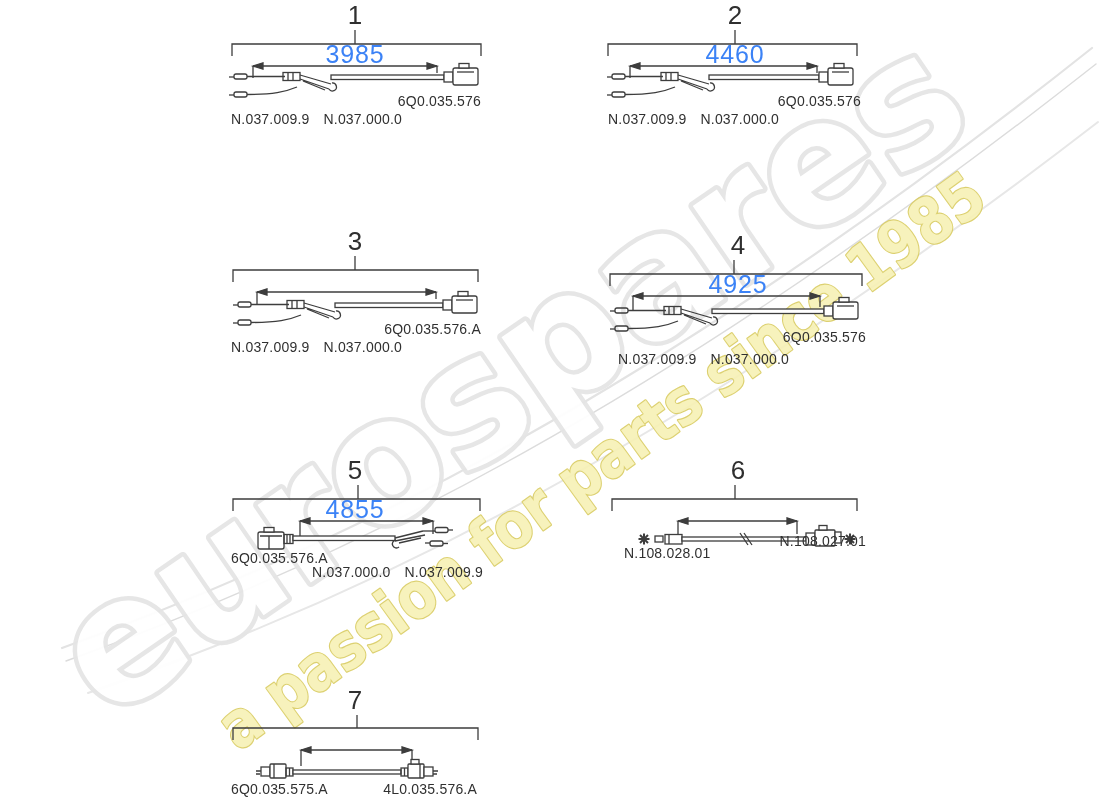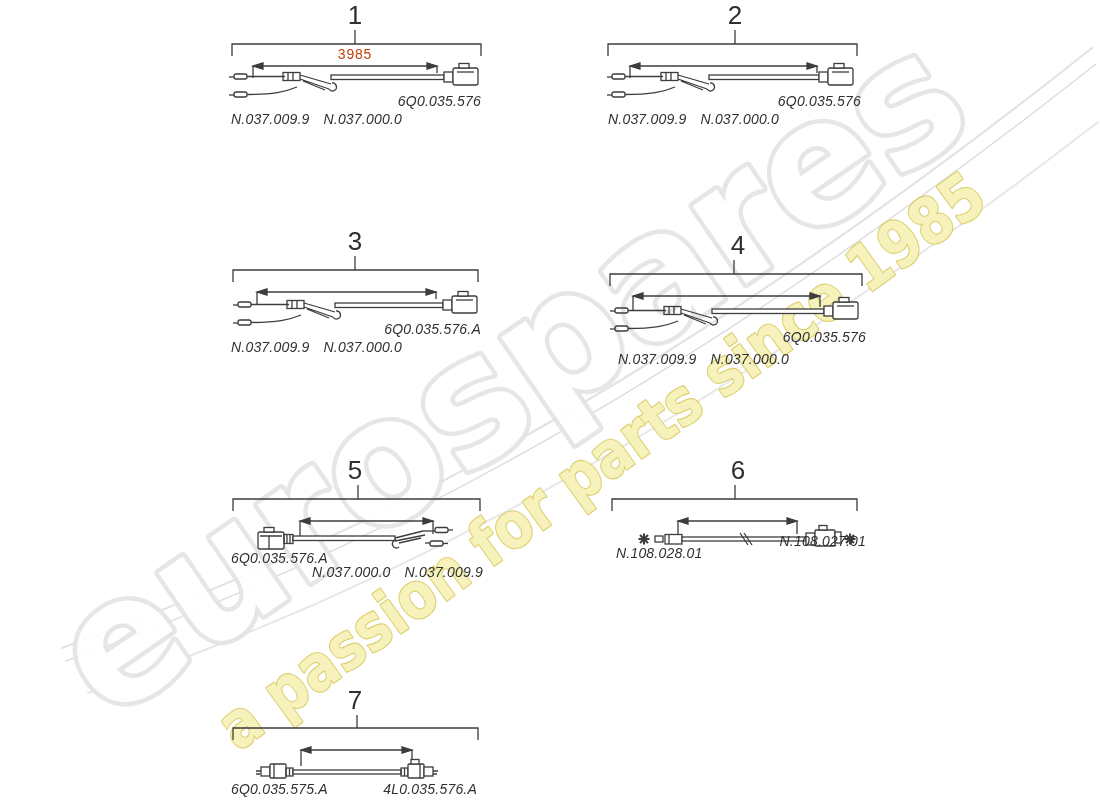--- a/index.html
+++ b/index.html
@@ -9,26 +9,26 @@
     font-family:"Liberation Sans", sans-serif;
   }
   #watermark{position:absolute;left:0;top:0;z-index:0;}
   .item{position:absolute;width:260px;z-index:2;}
   .num{
     position:absolute;top:1px;left:0;right:0;text-align:center;
     font-size:26px;line-height:28px;color:#2f2f2f;
   }
   .dim{
     position:absolute;top:44px;left:0;right:0;text-align:center;
-    font-size:14px;line-height:20px;letter-spacing:0.8px;color:#c2410c;
+    font-size:25px;line-height:20px;letter-spacing:0.8px;color:#3b82f6;
   }
   .draw{position:absolute;left:0;top:0;}
   .plabel{
     position:absolute;font-size:14px;line-height:15px;white-space:nowrap;
-    letter-spacing:0.2px;color:#303030;font-style:italic;
+    letter-spacing:0.2px;color:#303030;
   }
   .nrow span + span{margin-left:14px;}
 </style>
 </head>
 <body>
 
 <svg id="watermark" width="1100" height="800" viewBox="0 0 1100 800">
   <g fill="none" stroke-linecap="round">
     <path d="M62,648 C340,548 660,392 1092,48" stroke="#e3e3e3" stroke-width="2.2"></path>
     <path d="M66,661 C344,561 664,405 1096,64" stroke="#dcdcdc" stroke-width="1.4"></path>
@@ -73,20 +73,21 @@
     </g>
   </svg>
   <div class="plabel" style="left:130px;top:94px;width:126px;text-align:right">6Q0.035.576</div>
   <div class="plabel nrow" style="left:6px;top:112px">
     <span>N.037.009.9</span><span>N.037.000.0</span>
   </div>
 </div>
 
 <div class="item" style="left:605px;top:0;height:135px">
   <div class="num">2</div>
+  <div class="dim">4460</div>
   <svg class="draw" width="260" height="135" viewBox="0 0 260 135">
     <g stroke="#3d3d3d" fill="none" stroke-width="1.3">
       <g>
         <path d="M3,56 V44 H252 V56"></path>
           <path d="M130,30 V44"></path>
       </g>
       <g>
         <path d="M25,66 H212"></path>
           <path d="M25,66 V78 M212,66 V73"></path>
         <path d="M25,66 l10,-3.2 v6.4 z" fill="#3d3d3d"></path>
@@ -151,20 +152,21 @@
     </g>
   </svg>
   <div class="plabel" style="left:130px;top:96px;width:126px;text-align:right">6Q0.035.576.A</div>
   <div class="plabel nrow" style="left:6px;top:114px">
     <span>N.037.009.9</span><span>N.037.000.0</span>
   </div>
 </div>
 
 <div class="item" style="left:608px;top:230px;height:140px">
   <div class="num">4</div>
+  <div class="dim">4925</div>
   <svg class="draw" width="260" height="140" viewBox="0 0 260 140">
     <g stroke="#3d3d3d" fill="none" stroke-width="1.3">
       <g>
         <path d="M2,56 V44 H254 V56"></path>
           <path d="M126,30 V44"></path>
       </g>
       <g>
         <path d="M25,66 H212"></path>
           <path d="M25,66 V80 M212,66 V77"></path>
         <path d="M25,66 l10,-3.2 v6.4 z" fill="#3d3d3d"></path>
@@ -190,20 +192,21 @@
     </g>
   </svg>
   <div class="plabel" style="left:132px;top:100px;width:126px;text-align:right">6Q0.035.576</div>
   <div class="plabel nrow" style="left:10px;top:122px">
     <span>N.037.009.9</span><span>N.037.000.0</span>
   </div>
 </div>
 
 <div class="item" style="left:225px;top:455px;height:135px">
   <div class="num">5</div>
+  <div class="dim">4855</div>
   <svg class="draw" width="260" height="135" viewBox="0 0 260 135">
     <g stroke="#3d3d3d" fill="none" stroke-width="1.3">
       <g>
         <path d="M8,56 V44 H255 V56"></path>
           <path d="M133,30 V44"></path>
       </g>
       <g>
         <path d="M75,66 H208"></path>
           <path d="M75,66 V84 M208,66 V79"></path>
         <path d="M75,66 l10,-3.2 v6.4 z" fill="#3d3d3d"></path>
@@ -259,21 +262,21 @@
         <rect x="198" y="78" width="9" height="12" fill="#fff"></rect>
         <rect x="207" y="75" width="20" height="16" rx="1" fill="#fff"></rect>
         <rect x="211" y="70.5" width="8" height="4.5" fill="#fff"></rect>
         <rect x="227" y="77" width="6" height="11" fill="#fff"></rect>
       </g>
       <g stroke-width="2">
         <path d="M242,78.5 V89.5 M236.5,84 H247.5 M238,80 L246,88 M246,80 L238,88"></path>
       </g>
     </g>
   </svg>
-  <div class="plabel" style="left:8px;top:91px">N.108.028.01</div>
+  <div class="plabel" style="left:16px;top:91px">N.108.028.01</div>
   <div class="plabel" style="right:2px;top:79px;text-align:center">N.108.027.01</div>
 </div>
 
 <div class="item" style="left:225px;top:685px;height:115px">
   <div class="num">7</div>
   <svg class="draw" width="260" height="115" viewBox="0 0 260 115">
     <g stroke="#3d3d3d" fill="none" stroke-width="1.3">
       <g>
         <path d="M8,55 V43 H253 V55"></path>
           <path d="M132,30 V43"></path>

